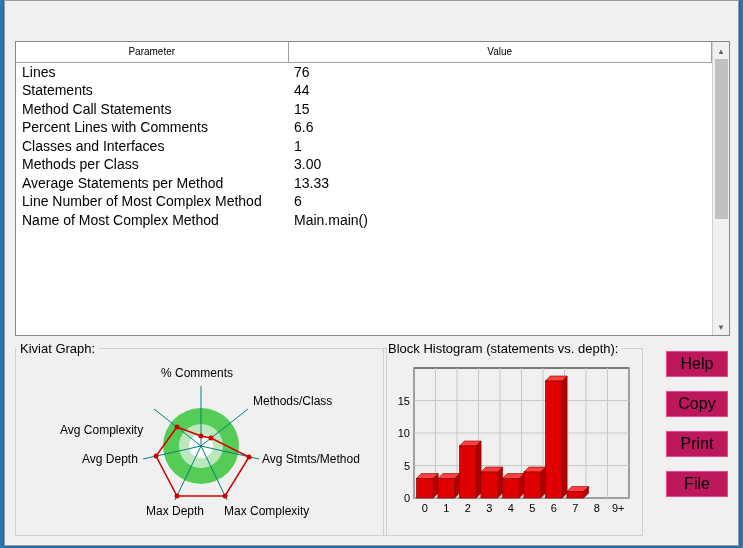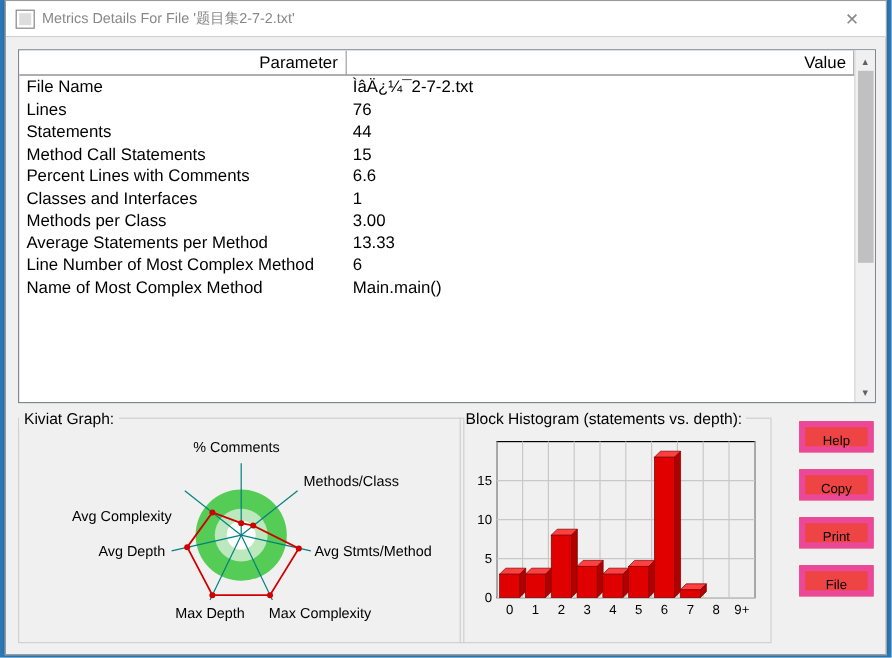--- a/index.html
+++ b/index.html
@@ -66,23 +66,23 @@
   .table-scroll {
     flex:1;
     overflow:hidden;
   }
   table.metrics {
     width:100%;
     border-collapse: collapse;
     font-size:14px;
   }
   table.metrics thead th {
-    text-align:right;
+    text-align:center;
     font-weight:normal;
-    font-size:14px;
+    font-size:10px;
     padding:2px 6px;
     background:#fff;
     border:1px solid #a0a0a0;
     border-top:none;
     height:20px;
   }
   table.metrics thead th:first-child { border-left:none; }
   table.metrics tbody td {
     padding:0 6px;
     line-height:18.5px;
@@ -122,23 +122,23 @@
   }
   .btns {
     position:absolute;
     right:0; top:310px;
     width:62px;
   }
   .btn {
     display:block;
     width:62px; height:26px;
     margin-bottom:14px;
-    background:#ef4444;
-    border:5px solid #ec4899;
-    font-size:11px;
+    background:#be185d;
+    border:1px solid #ec4899;
+    font-size:16px;
     text-align:center;
     line-height:24px;
     cursor:default;
   }
 
   fieldset.panel {
     border:1px solid #d0d0d0;
     margin:0; padding:0;
     height:100%;
   }
@@ -156,42 +156,33 @@
   .klabel { position:absolute; font-size:12px; color:#000; white-space:nowrap; }
 
   
   .hist-svg { display:block; }
 
 </style>
 </head>
 <body>
 
 <div class="window">
-  <div class="titlebar">
-    <span class="app-icon"></span>
-    <span class="title-text">Metrics Details For File '题目集2-7-2.txt'</span>
-    <span class="close">✕</span>
-  </div>
 
   <div class="content">
 
     <div class="table-panel">
       <div class="table-scroll">
         <table class="metrics">
           <thead>
             <tr>
               <th class="col-param">Parameter</th>
               <th class="col-value">Value</th>
             </tr>
           </thead>
           <tbody id="metrics-body">
-              <tr>
-                <td class="col-param">File Name</td>
-                <td class="col-value">ÌâÄ¿¼¯2-7-2.txt</td>
-              </tr>
               <tr>
                 <td class="col-param">Lines</td>
                 <td class="col-value">76</td>
               </tr>
               <tr>
                 <td class="col-param">Statements</td>
                 <td class="col-value">44</td>
               </tr>
               <tr>
                 <td class="col-param">Method Call Statements</td>

